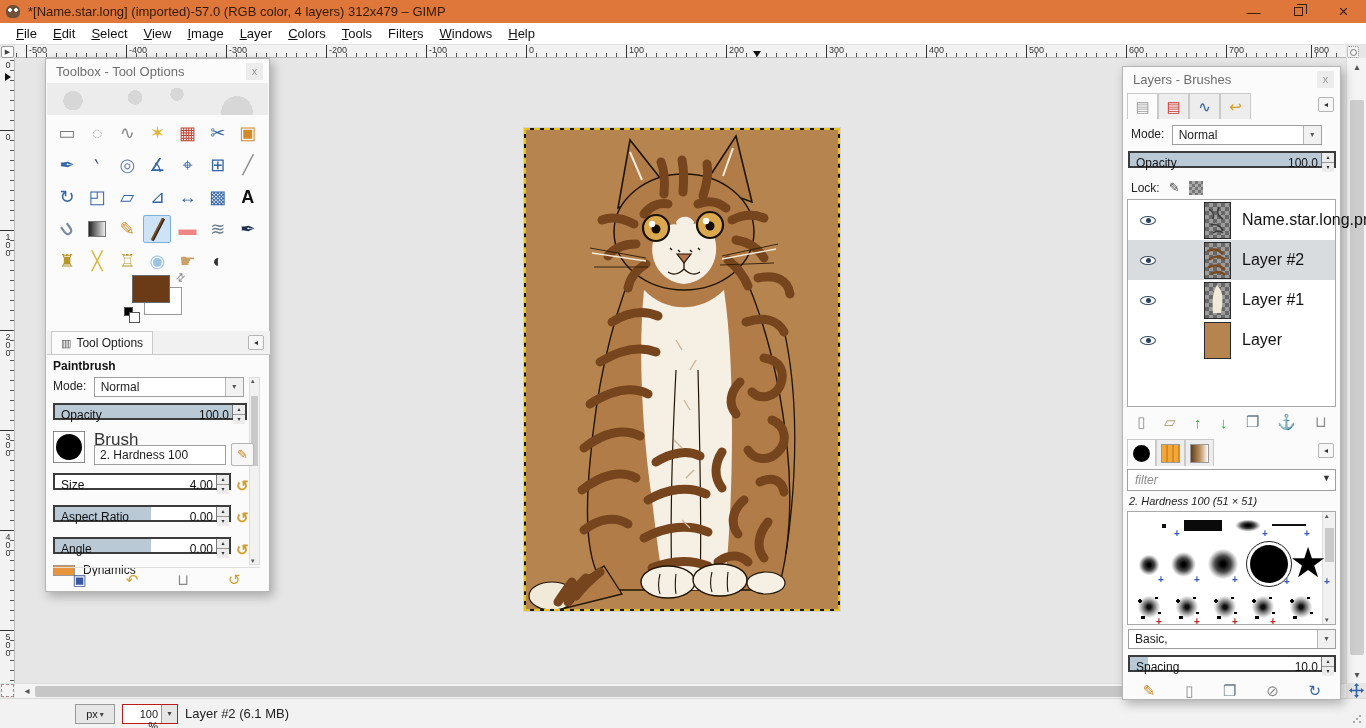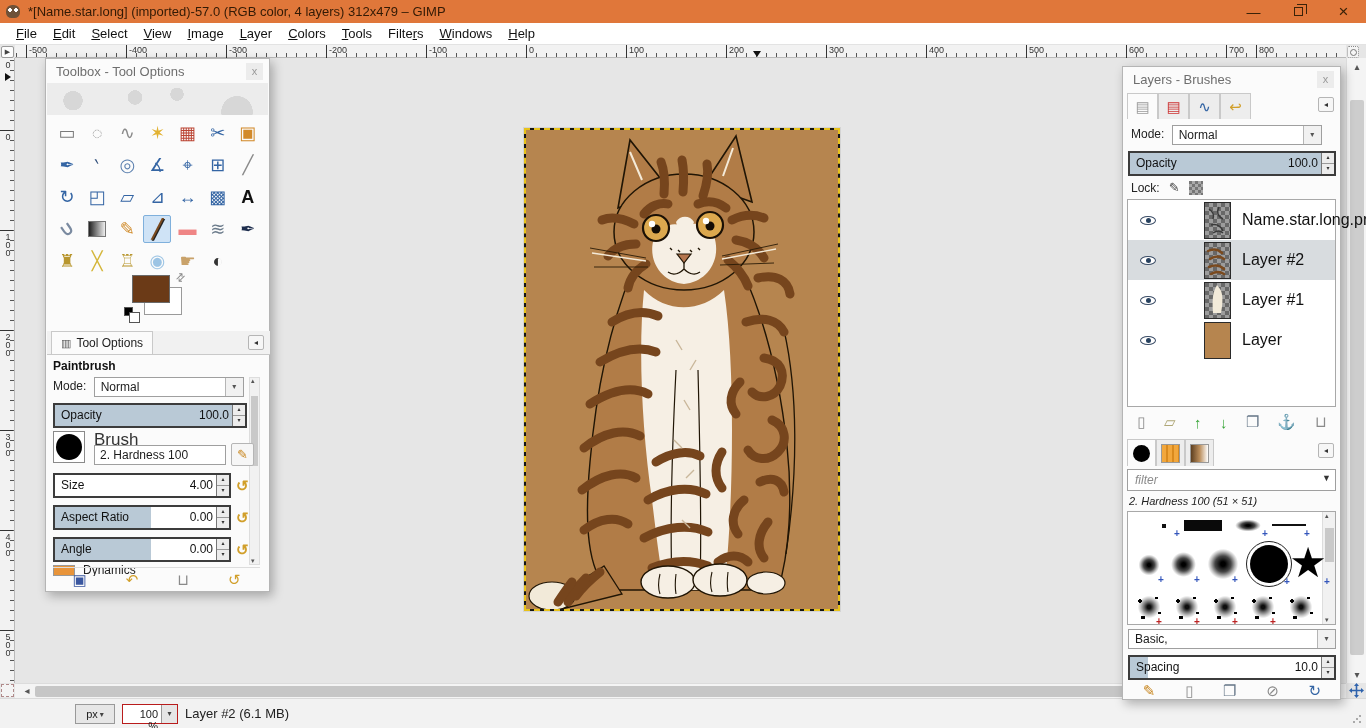--- a/index.html
+++ b/index.html
@@ -81,21 +81,21 @@
   .mini-swatch::after { content:""; position:absolute; left:4px; top:4px; width:9px; height:9px; background:#fff; border:1px solid #555; }
 
   .opt-tabrow { position:absolute; left:1px; top:272px; width:223px; height:24px; border-bottom:1px solid #c9c9c9; background:#f1f1f1; }
   .opt-tab { position:absolute; left:4px; bottom:0; height:23px; background:#fbfbfb; border:1px solid #c9c9c9; border-bottom:none; display:flex; align-items:center; gap:5px; padding:0 9px; font-size:12px; color:#222; }
   .collapse-btn { position:absolute; right:6px; top:4px; width:16px; height:15px; border:1px solid #b5b5b5; background:#f6f6f6; font-size:8px; color:#333; text-align:center; line-height:14px; border-radius:2px; }
   .tool-name { position:absolute; left:7px; top:300px; font-weight:bold; font-size:12px; color:#111; }
   .mode-row { position:absolute; left:7px; top:318px; height:20px; font-size:12px; color:#222; }
   .select-box { display:inline-flex; border:1px solid #9f9f9f; background:#fff; height:20px; vertical-align:middle; }
   .select-box .val { padding:2px 6px 0 6px; font-size:12px; min-width:0; }
   .select-box .dd { width:18px; border-left:1px solid #b5b5b5; background:#f1f1f1; color:#555; font-size:8px; text-align:center; line-height:18px; }
-  .slider { position:absolute; border:2px solid #3c3c3c; background:#fff; height:25px; }
+  .slider { position:absolute; border:2px solid #3c3c3c; background:#fff; height:17px; }
   .slider .fill { position:absolute; left:0; top:0; bottom:0; background:#b9c9d6; }
   .slider .lab { position:absolute; left:6px; top:3px; font-size:12px; color:#111; }
   .slider .num { position:absolute; right:16px; top:3px; font-size:12px; color:#111; }
   .spin { position:absolute; right:0; top:0; bottom:0; width:13px; border-left:1px solid #777; display:flex; flex-direction:column; }
   .spin span { flex:1; font-size:6px; line-height:9px; text-align:center; color:#333; background:#ececec; }
   .spin span + span { border-top:1px solid #999; }
   .reset-btn { position:absolute; font-size:15px; color:#d19f2a; font-weight:bold; }
   .opt-scroll { position:absolute; left:203px; top:318px; width:11px; height:188px; background:#f1f1f1; border:1px solid #ddd; }
   .opt-scroll .thumb { position:absolute; left:1px; top:18px; width:7px; height:70px; background:#c9c9c9; }
   .brush-preview { position:absolute; left:7px; top:372px; width:32px; height:32px; border:1px solid #8a8a8a; background:#fff; display:flex; align-items:center; justify-content:center; }
@@ -269,21 +269,21 @@
     <span class="hlab" style="left: 311px;">-200</span>
     <span class="hlab" style="left: 411px;">-100</span>
     <span class="hlab" style="left: 511px;">0</span>
     <span class="hlab" style="left: 611px;">100</span>
     <span class="hlab" style="left: 711px;">200</span>
     <span class="hlab" style="left: 811px;">300</span>
     <span class="hlab" style="left: 911px;">400</span>
     <span class="hlab" style="left: 1011px;">500</span>
     <span class="hlab" style="left: 1111px;">600</span>
     <span class="hlab" style="left: 1211px;">700</span>
-    <span class="hlab" style="left: 1241px;">800</span>
+    <span class="hlab" style="left: 1296px;">800</span>
   </div>
 <div class="vruler" id="vruler">
   <div class="vmarker" style="top:15px;"></div>
 <span class="vlab" style="top: 1px; border-top: none;">0</span>
     <span class="vlab" style="top: 72px;">0</span>
     <span class="vlab" style="top: 172px;">100</span>
     <span class="vlab" style="top: 272px;">200</span>
     <span class="vlab" style="top: 372px;">300</span>
     <span class="vlab" style="top: 472px;">400</span>
     <span class="vlab" style="top: 572px;">500</span>

